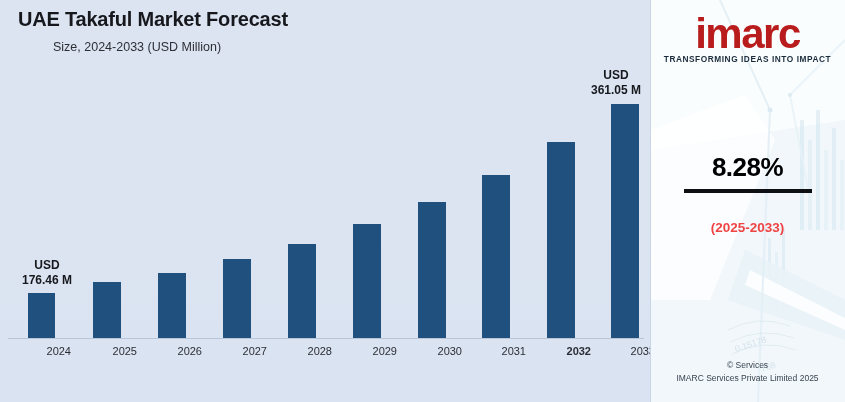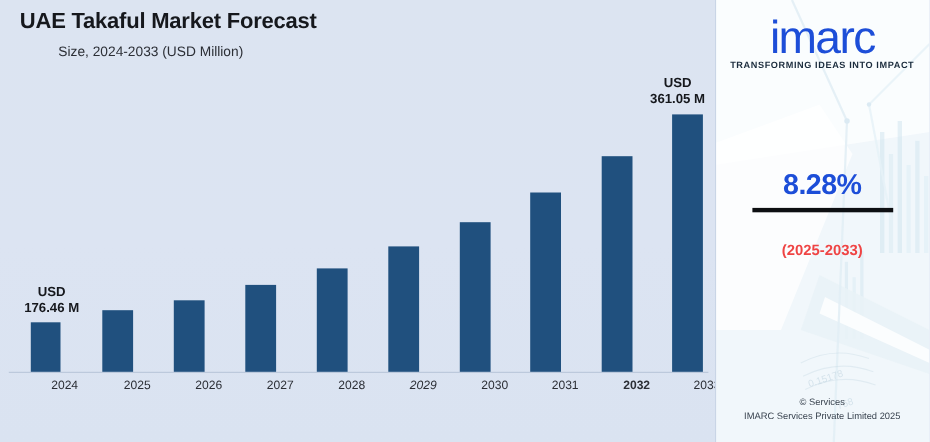--- a/index.html
+++ b/index.html
@@ -62,30 +62,30 @@
     overflow:hidden;
   }
   .brand-bg{position:absolute;left:0;top:0;width:195px;height:402px;}
   .brand-sep{
     position:absolute;left:0;top:0;width:1px;height:402px;background:#c9d5e6;
   }
   .logo-wrap{
     position:absolute;left:0;top:12px;width:195px;text-align:center;
   }
   .logo-text{
-    font-size:42px;font-weight:normal;color:#1d4ed8;letter-spacing:-1.5px;
+    font-size:42px;font-weight:bold;color:#b91c1c;letter-spacing:-1.5px;
     line-height:44px;font-family:"Liberation Sans",sans-serif;
   }
   .logo-tag{
     font-size:8.3px;font-weight:bold;color:#1a2b3c;letter-spacing:0.55px;
     margin-top:-2px;
   }
   .cagr-val{
     position:absolute;left:0;top:152px;width:195px;text-align:center;
-    font-size:26px;font-weight:bold;color:#1d4ed8;letter-spacing:-0.5px;
+    font-size:26px;font-weight:bold;color:#000000;letter-spacing:-0.5px;
   }
   .cagr-rule{
     position:absolute;left:34px;top:189px;width:128px;height:4px;background:#0d0f12;
   }
   .cagr-label{
     position:absolute;left:0;top:198px;width:195px;text-align:center;
     font-size:13.5px;font-weight:bold;color:#0d0f12;
   }
   .cagr-years{
     position:absolute;left:0;top:220px;width:195px;text-align:center;
@@ -132,21 +132,21 @@
       <div class="label-right">
         <div>USD</div>
         <div>361.05 M</div>
       </div>
 
       <div class="xtick" style="left:11px;">2024</div>
       <div class="xtick" style="left:77px;">2025</div>
       <div class="xtick" style="left:142px;">2026</div>
       <div class="xtick" style="left:207px;">2027</div>
       <div class="xtick" style="left:272px;">2028</div>
-      <div class="xtick" style="left:337px;font-style:italic;">2029</div>
+      <div class="xtick" style="left:337px;">2029</div>
       <div class="xtick" style="left:402px;">2030</div>
       <div class="xtick" style="left:466px;">2031</div>
       <div class="xtick" style="left:531px;font-weight:bold;">2032</div>
       <div class="xtick" style="left:595px;">2033</div>
     </div>
   </div>
 
   <div class="brand-panel">
 
     <svg class="brand-bg" viewBox="0 0 195 402" preserveAspectRatio="none">

